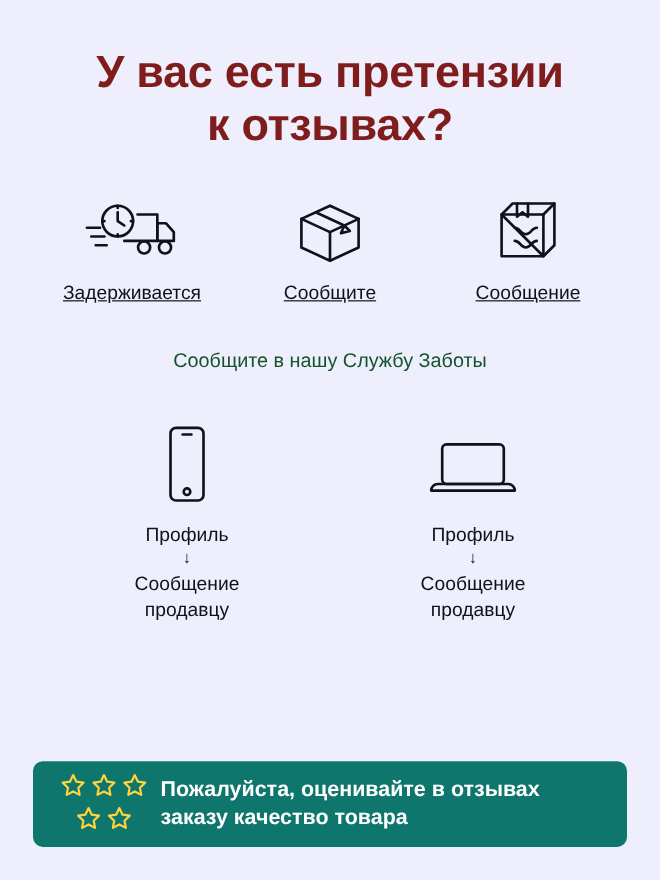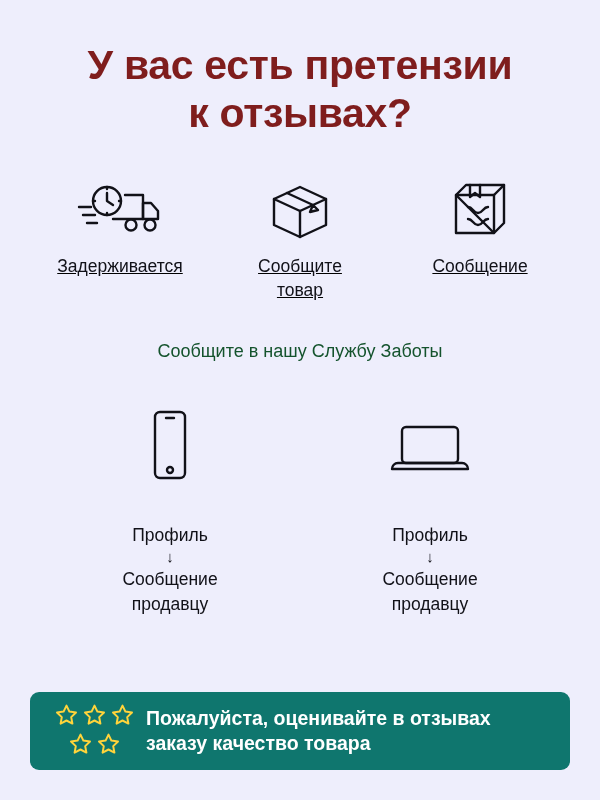--- a/index.html
+++ b/index.html
@@ -86,21 +86,20 @@
     width: 520px;
     display: flex;
     justify-content: space-around;
     align-items: flex-start;
   }
   .device-cell {
     width: 230px;
     display: flex;
     flex-direction: column;
     align-items: center;
-    gap: 26px;
   }
   .device-art {
     height: 80px;
     display: flex;
     align-items: flex-end;
     justify-content: center;
   }
   .device-steps {
     margin-top: 16px;
     text-align: center;
@@ -179,21 +178,20 @@
         <svg width="72" height="64" viewBox="0 0 72 64" fill="none" stroke="#111118" stroke-width="2.4" stroke-linecap="round" stroke-linejoin="round">
           <path d="M10 22 L36 10 L62 22 L36 34 Z"></path>
           <path d="M10 22 v26 L36 60 V34"></path>
           <path d="M62 22 v26 L36 60"></path>
           <path d="M23 16 L49 28"></path>
           <path d="M49 28 l-3 7 l8 -2 Z" fill="#eeeefc"></path>
         </svg>
       </div>
       <div class="icon-caption">
         <div>Сообщите</div>
-        <div>товар</div>
       </div>
     </div>
 
     <div class="icon-cell">
       <div class="icon-art">
         <svg width="72" height="62" viewBox="0 0 72 62" fill="none" stroke="#111118" stroke-width="2.4" stroke-linecap="round" stroke-linejoin="round">
           <path d="M12 16 L22 6 h38 v38 l-10 10 Z"></path>
           <path d="M12 16 h38 v38 H12 Z"></path>
           <path d="M50 16 L60 6"></path>
           <path d="M26 6 v12 l5 -4 l5 4 V6"></path>

